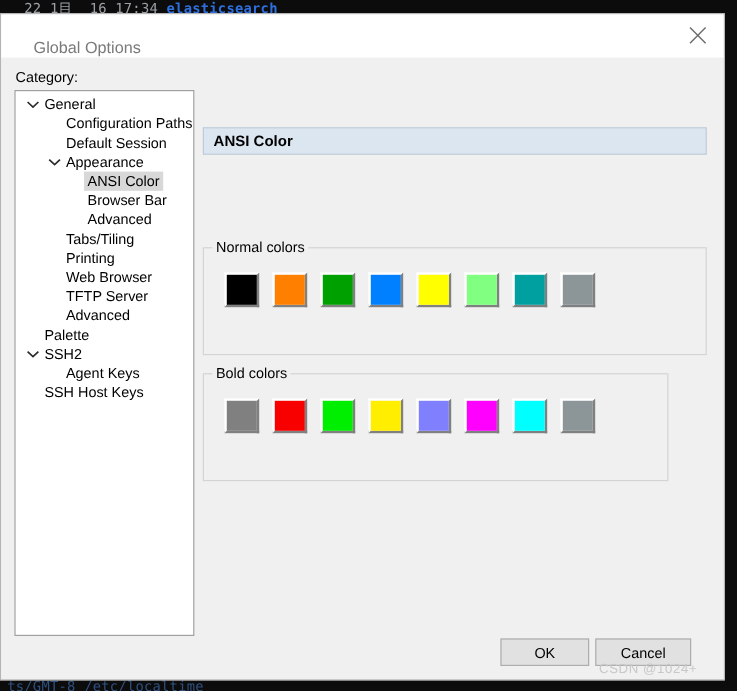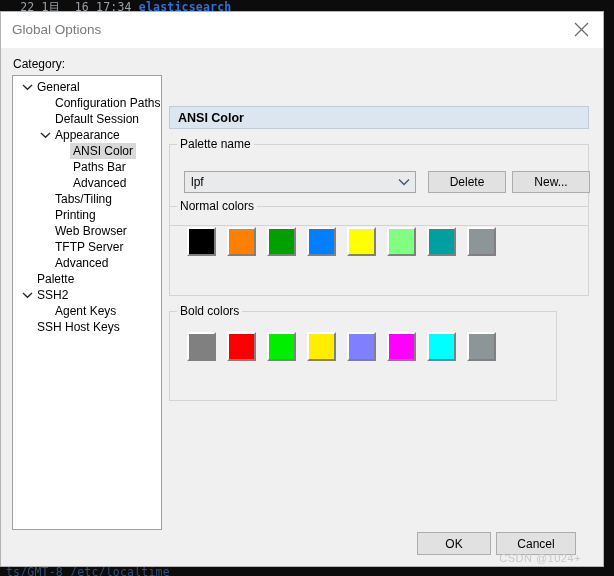--- a/index.html
+++ b/index.html
@@ -52,23 +52,24 @@
     display: flex;
     flex-direction: column;
   }
 
   
   #title-bar {
     height: 35px;
     background: #ffffff;
     border-bottom: 1px solid #ffffff;
     display: flex;
-    align-items: center;
+    align-items: flex-end;
     flex: 0 0 auto;
     position: relative;
+    padding-left: 16px;
   }
   #dialog-title {
     margin-left: 11px;
     font-size: 13.5px;
     color: #7a7a7a;
     font-family: "Liberation Sans", sans-serif;
   }
   #close-button {
     position: absolute;
     right: 0; top: 0;
@@ -344,21 +345,21 @@
             </svg>
           </span>
           <span class="tlabel">Appearance</span>
         </div>
         <div class="tree-item depth2 selected">
           <span class="tw"></span>
           <span class="tlabel">ANSI Color</span>
         </div>
         <div class="tree-item depth2">
           <span class="tw"></span>
-          <span class="tlabel">Paths Bar</span>
+          <span class="tlabel">Browser Bar</span>
         </div>
         <div class="tree-item depth2">
           <span class="tw"></span>
           <span class="tlabel">Advanced</span>
         </div>
         <div class="tree-item depth1">
           <span class="tw"></span>
           <span class="tlabel">Tabs/Tiling</span>
         </div>
         <div class="tree-item depth1">
@@ -398,33 +399,20 @@
           <span class="tlabel">SSH Host Keys</span>
         </div>
       </div>
 
     <div id="content-panel">
 
       <div id="section-header">
         <div id="section-header-title">ANSI Color</div>
       </div>
 
-      <div class="groupbox" id="group-palette">
-        <div class="gb-title">Palette name</div>
-        <div id="palette-combobox">
-          <div id="palette-combobox-value">lpf</div>
-          <div id="palette-combobox-arrow">
-            <svg width="12" height="8" viewBox="0 0 12 8" aria-hidden="true">
-              <polyline points="1,1.5 6,6.5 11,1.5" fill="none" stroke="#42526e" stroke-width="1.3"></polyline>
-            </svg>
-          </div>
-        </div>
-        <div class="dlg-button" id="delete-button">Delete</div>
-        <div class="dlg-button" id="new-button">New...</div>
-      </div>
 
       <div class="groupbox" id="group-normal">
         <div class="gb-title">Normal colors</div>
         <div class="swatch-row" id="normal-swatches">
             <div class="swatch">
               <div class="fill" style="background: rgb(0, 0, 0);"></div>
             </div>
             <div class="swatch">
               <div class="fill" style="background: rgb(255, 128, 0);"></div>
             </div>

